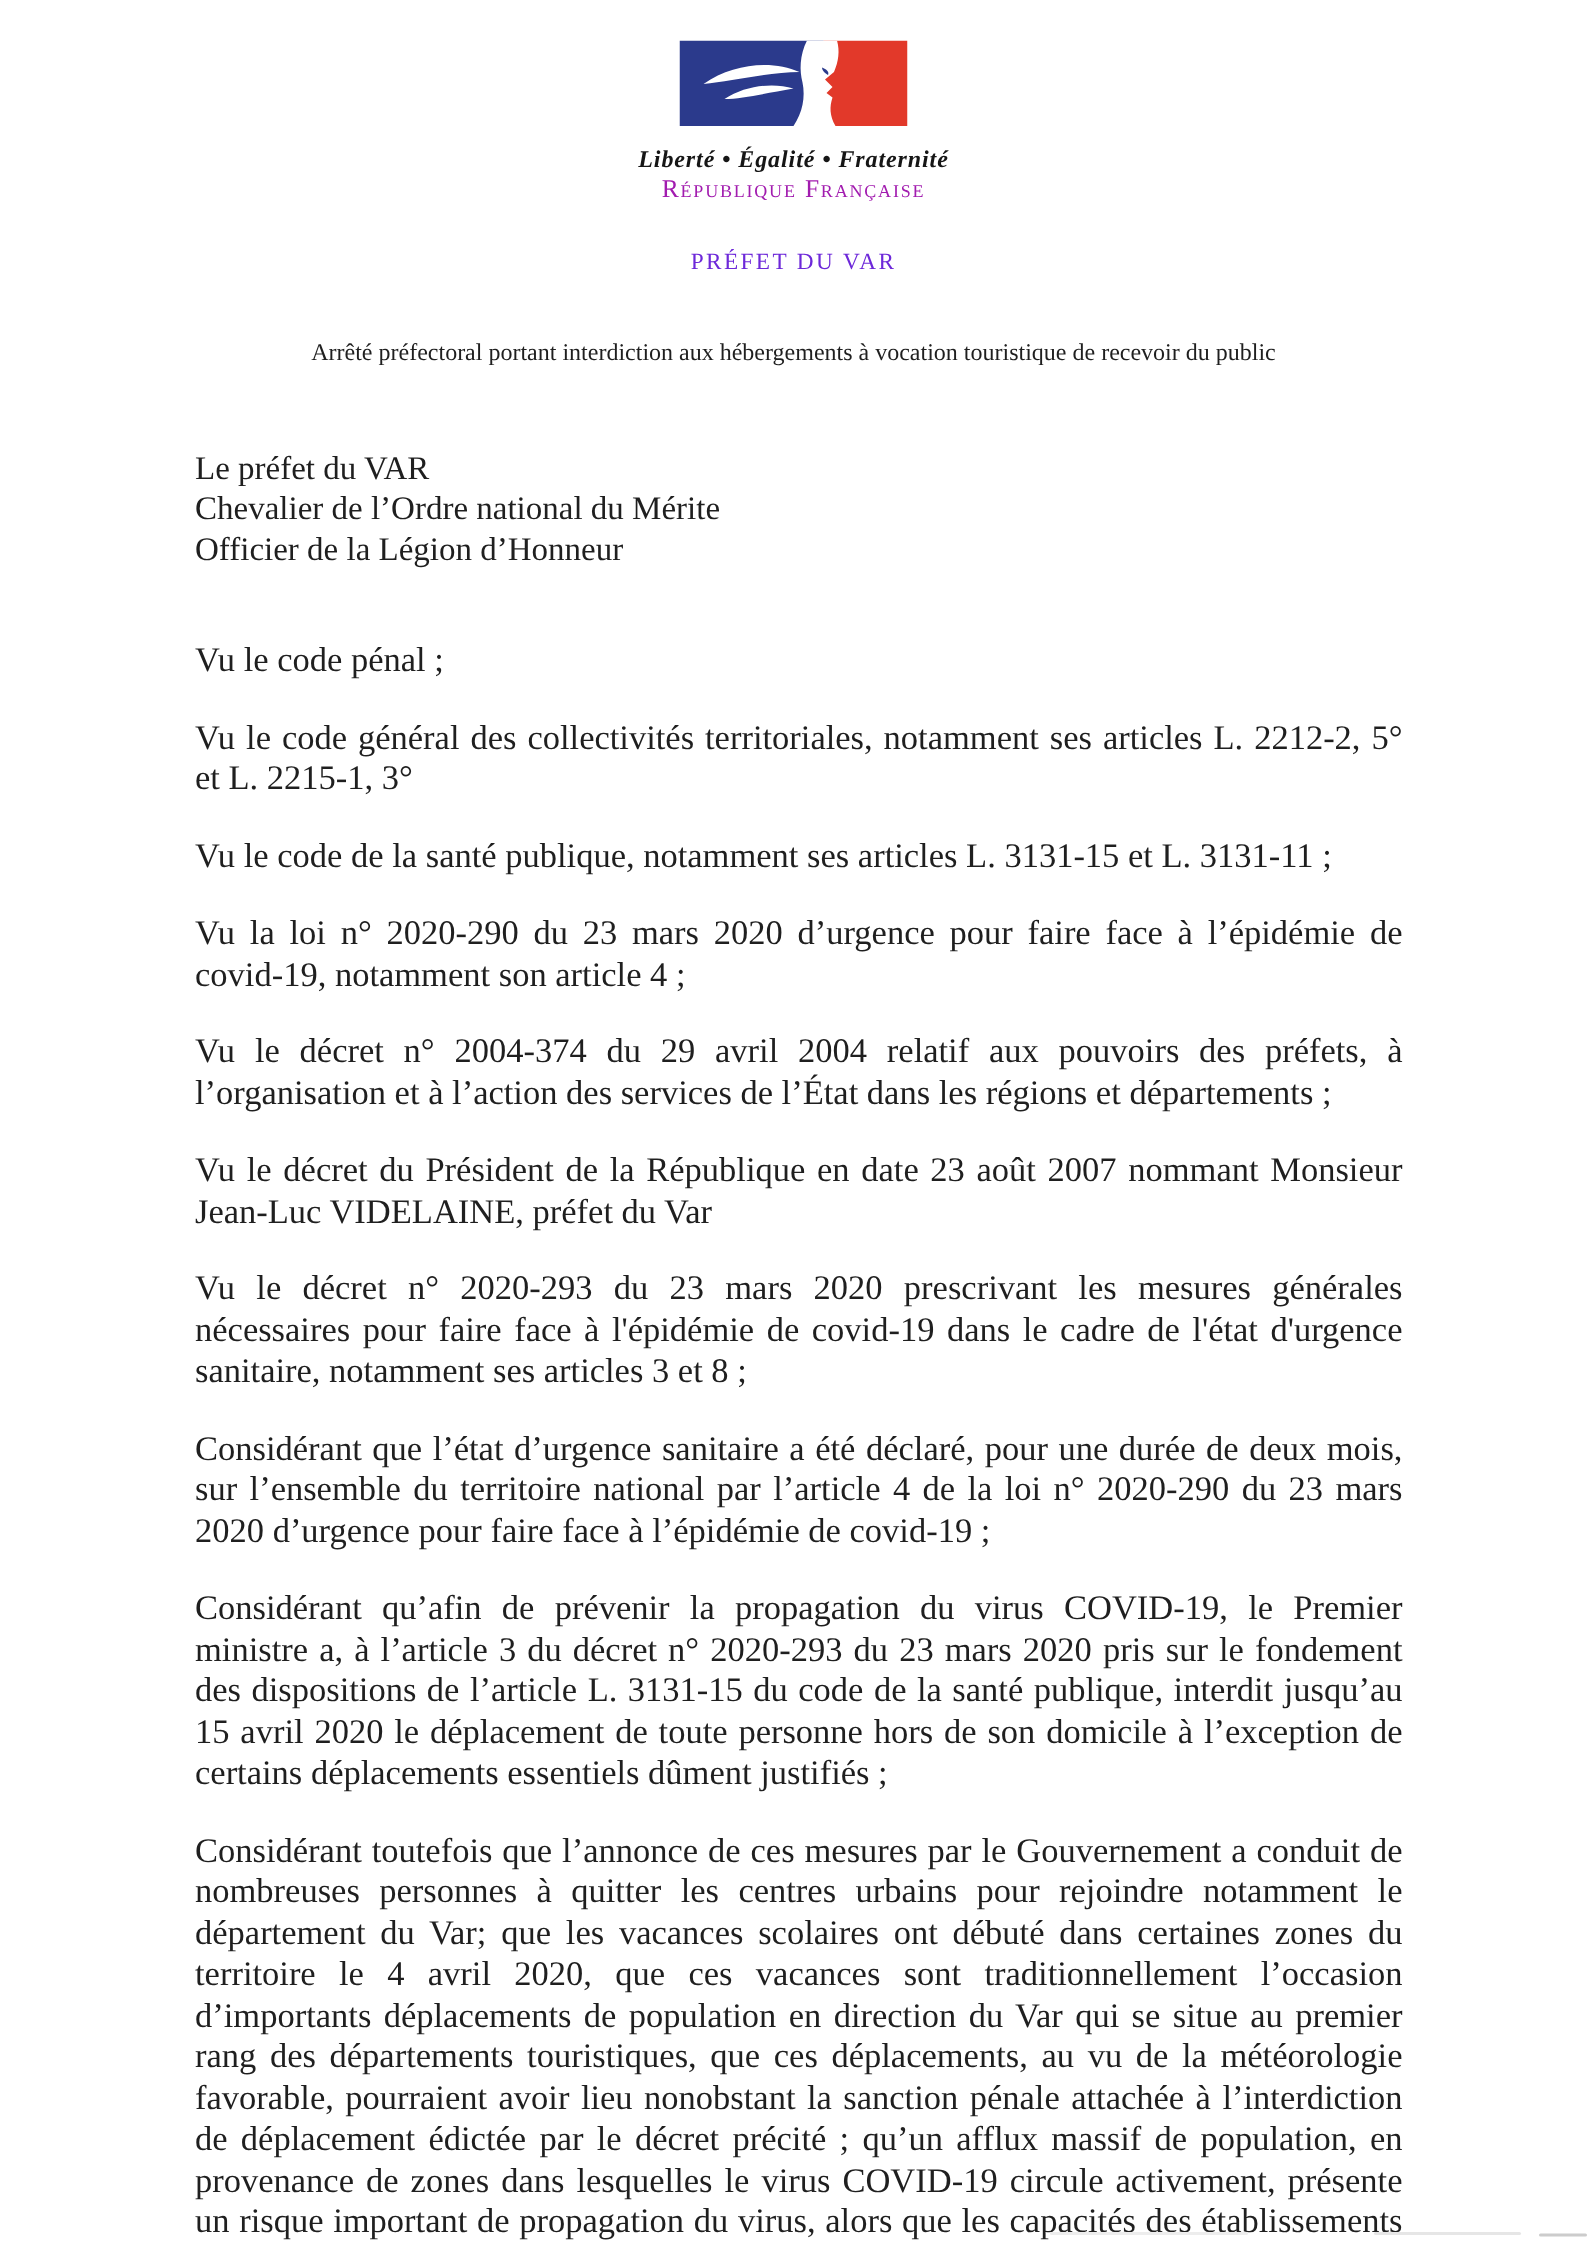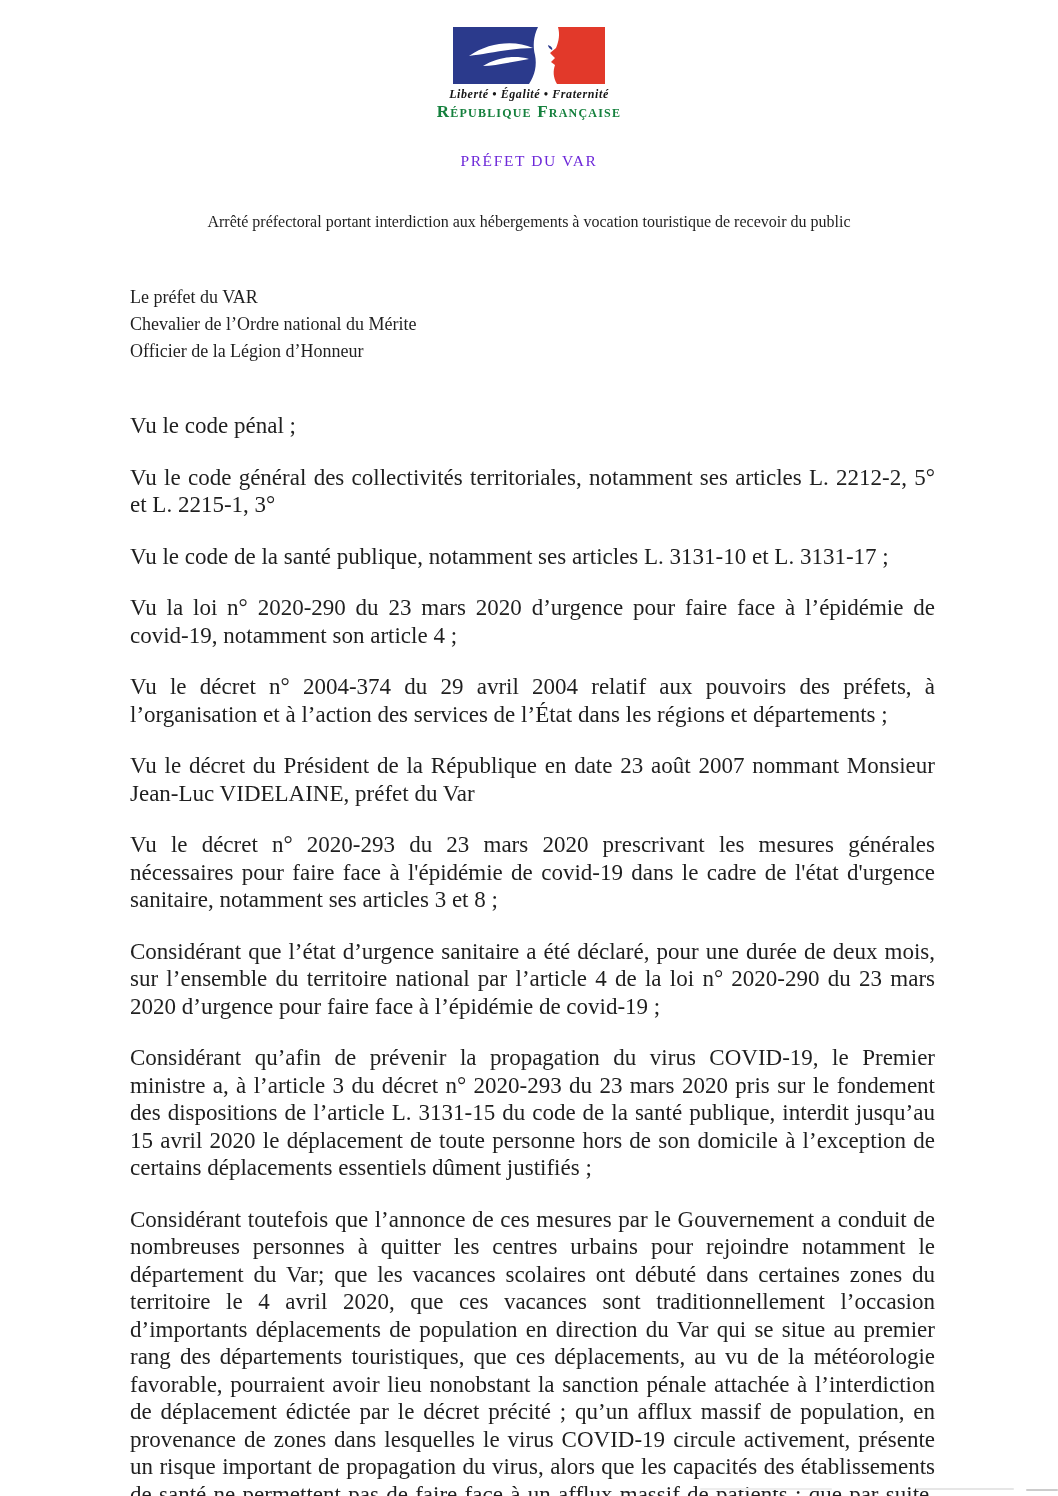--- a/index.html
+++ b/index.html
@@ -8,38 +8,38 @@
     width:1058px;height:1496px;
     background:#ffffff;
     font-family:"Liberation Serif", serif;
     color:#1f1f1f;
     overflow:hidden;
   }
   .header{text-align:center;padding-top:27px;}
   .logo-wrap{display:inline-block;}
   .logo-svg{display:block;margin:0 auto;}
   .motto{
-    font-size:12px;font-weight:bold;font-style:italic;
-    letter-spacing:.6px;margin-top:3px;color:#161616;
+    font-size:16px;font-weight:bold;font-style:italic;
+    letter-spacing:.6px;margin-top:14px;color:#161616;
   }
   .republique{
-    font-size:17px;font-weight:bold;font-variant:small-caps;
-    letter-spacing:1.2px;margin-top:0;color:#15803d;
+    font-size:17px;font-weight:normal;font-variant:small-caps;
+    letter-spacing:1.2px;margin-top:0;color:#a21caf;
   }
   .prefet{
     font-size:15.5px;letter-spacing:1.6px;margin-top:30px;color:#6d28d9;
   }
   .title{
     font-size:16px;line-height:29px;
     max-width:770px;margin:37px auto 0 auto;
     text-align:center;
   }
   .author{
     margin:48px 123px 0 130px;
-    font-size:18px;line-height:27px;
+    font-size:22px;line-height:27px;
   }
   .content{
     margin:47px 123px 0 130px;
     font-size:23px;line-height:27.5px;
     text-align:justify;
   }
   .content p{margin:0 0 24px 0;}
   .scan-artifact{position:absolute;height:2px;border-radius:1px;}
   .a1{left:700px;top:1488px;width:132px;background:#ededed;}
   .a2{left:916px;top:1488px;width:98px;background:#e6e6e6;}
@@ -75,21 +75,21 @@
 
   <div class="author">
     <div>Le préfet du VAR</div>
     <div>Chevalier de l’Ordre national du Mérite</div>
     <div>Officier de la Légion d’Honneur</div>
   </div>
 
   <div class="content">
     <p>Vu le code pénal ;</p>
     <p>Vu le code général des collectivités territoriales, notamment ses articles L. 2212-2, 5° et L. 2215-1, 3°</p>
-    <p>Vu le code de la santé publique, notamment ses articles L. 3131-10 et L. 3131-17 ;</p>
+    <p>Vu le code de la santé publique, notamment ses articles L. 3131-15 et L. 3131-11 ;</p>
     <p>Vu la loi n° 2020-290 du 23 mars 2020 d’urgence pour faire face à l’épidémie de covid-19, notamment son article 4 ;</p>
     <p>Vu le décret n° 2004-374 du 29 avril 2004 relatif aux pouvoirs des préfets, à l’organisation et à l’action des services de l’État dans les régions et départements ;</p>
     <p>Vu le décret du Président de la République en date 23 août 2007 nommant Monsieur Jean-Luc VIDELAINE, préfet du Var</p>
     <p>Vu le décret n° 2020-293 du 23 mars 2020 prescrivant les mesures générales nécessaires pour faire face à l'épidémie de covid-19 dans le cadre de l'état d'urgence sanitaire, notamment ses articles 3 et 8 ;</p>
     <p>Considérant que l’état d’urgence sanitaire a été déclaré, pour une durée de deux mois, sur l’ensemble du territoire national par l’article 4 de la loi n° 2020-290 du 23 mars 2020 d’urgence pour faire face à l’épidémie de covid-19 ;</p>
     <p>Considérant qu’afin de prévenir la propagation du virus COVID-19, le Premier ministre a, à l’article 3 du décret n° 2020-293 du 23 mars 2020 pris sur le fondement des dispositions de l’article L. 3131-15 du code de la santé publique, interdit jusqu’au 15 avril 2020 le déplacement de toute personne hors de son domicile à l’exception de certains déplacements essentiels dûment justifiés ;</p>
     <p>Considérant toutefois que l’annonce de ces mesures par le Gouvernement a conduit de nombreuses personnes à quitter les centres urbains pour rejoindre notamment le département du Var; que les vacances scolaires ont débuté dans certaines zones du territoire le 4 avril 2020, que ces vacances sont traditionnellement l’occasion d’importants déplacements de population en direction du Var qui se situe au premier rang des départements touristiques, que ces déplacements, au vu de la météorologie favorable, pourraient avoir lieu nonobstant la sanction pénale attachée à l’interdiction de déplacement édictée par le décret précité ; qu’un afflux massif de population, en provenance de zones dans lesquelles le virus COVID-19 circule activement, présente un risque important de propagation du virus, alors que les capacités des établissements de santé ne permettent pas de faire face à un afflux massif de patients : que par suite, en complément de l’interdiction de déplacement hors du domicile susmentionnée, il y a lieu d’interdire les possibilités d’hébergement à titre touristique ;</p>
   </div>
 
   <div class="scan-artifact a1"></div>

